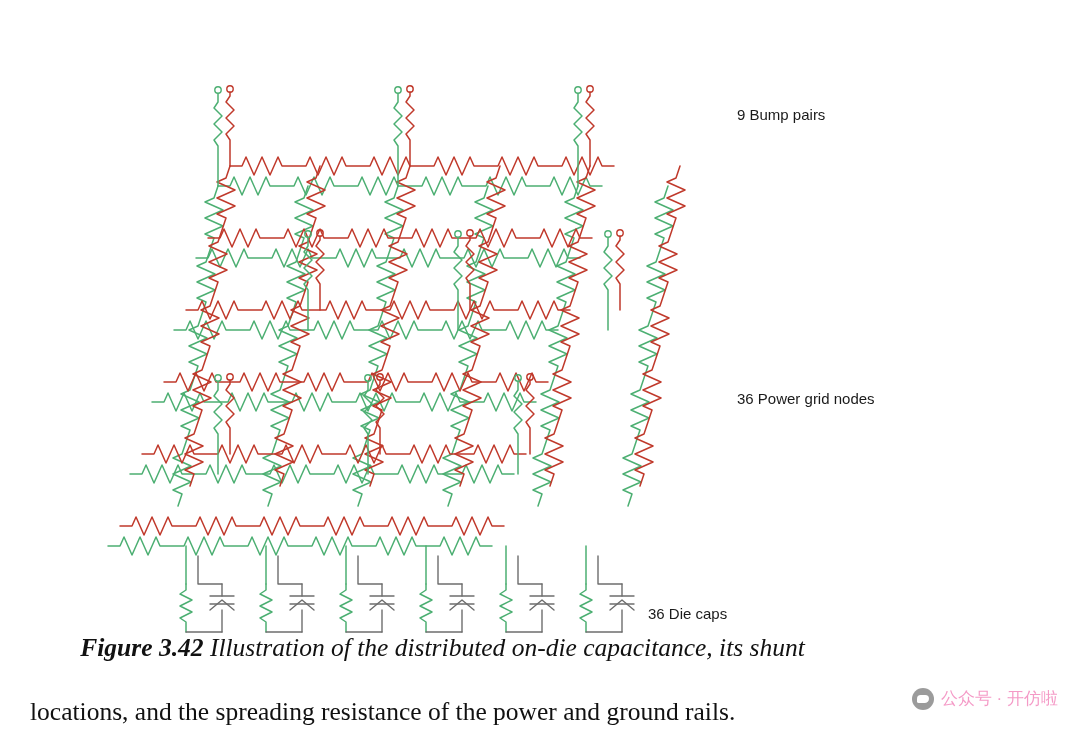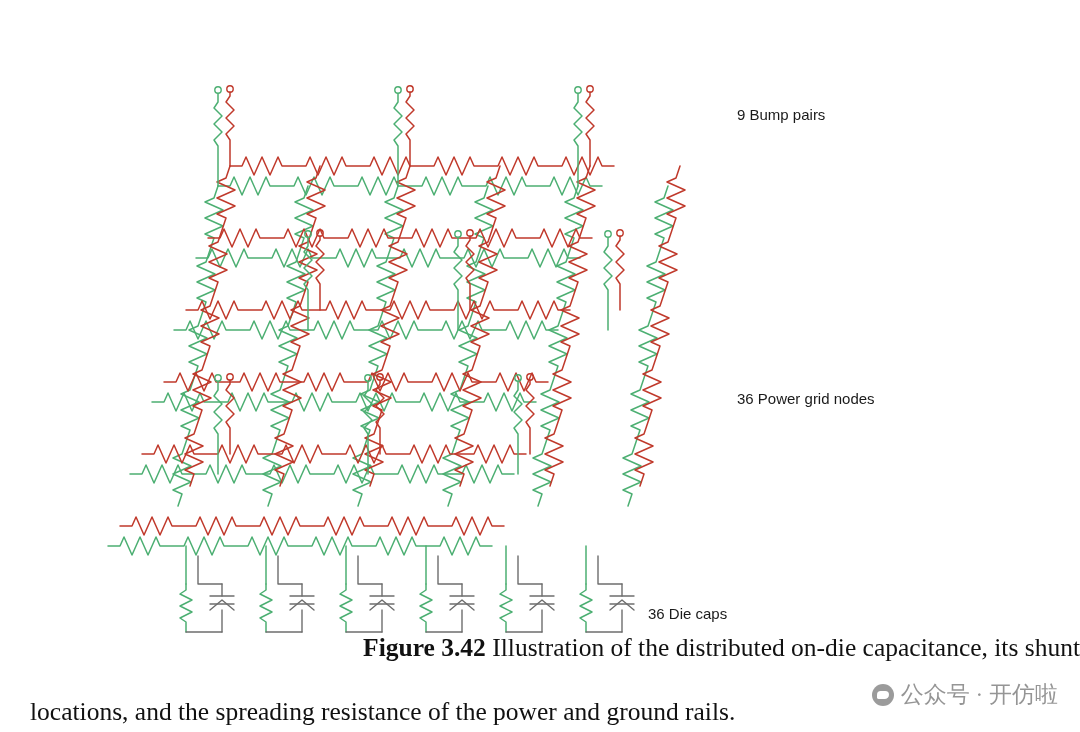--- a/index.html
+++ b/index.html
@@ -49,22 +49,23 @@
     font-family: "Liberation Serif", serif;
     font-size: 25.5px;
     line-height: 1.26;
     color: #111111;
   }
   #caption .cap-line {
     display: block;
     white-space: pre;
   }
   #caption .cap-line.l1 {
-    text-align: right;
+    text-align: left;
     padding-left: 42px;
+    font-style: italic;
   }
   #caption .cap-line.l2 {
     text-align: left;
     padding-left: 30px;
   }
   #caption .cap-line.l3 {
     text-align: center;
   }
   .cap-bold {
     font-weight: bold;
@@ -91,23 +92,23 @@
     content: "";
     position: absolute;
     left: 5px;
     top: 7px;
     width: 12px;
     height: 8px;
     border-radius: 6px 6px 7px 3px;
     background: #ffffff;
   }
   #watermark .wm-text {
-    font-family: Liberation Serif, serif;
-    font-size: 23px;
-    color: #404040;
+    font-family: Liberation Sans, sans-serif;
+    font-size: 17px;
+    color: #ec4899;
     white-space: nowrap;
   }
 </style>
 </head>
 <body>
 
 <div id="page">
 
   <div id="figure-area">
     <svg id="figure-svg" width="1080" height="600" viewBox="0 0 1080 600">

